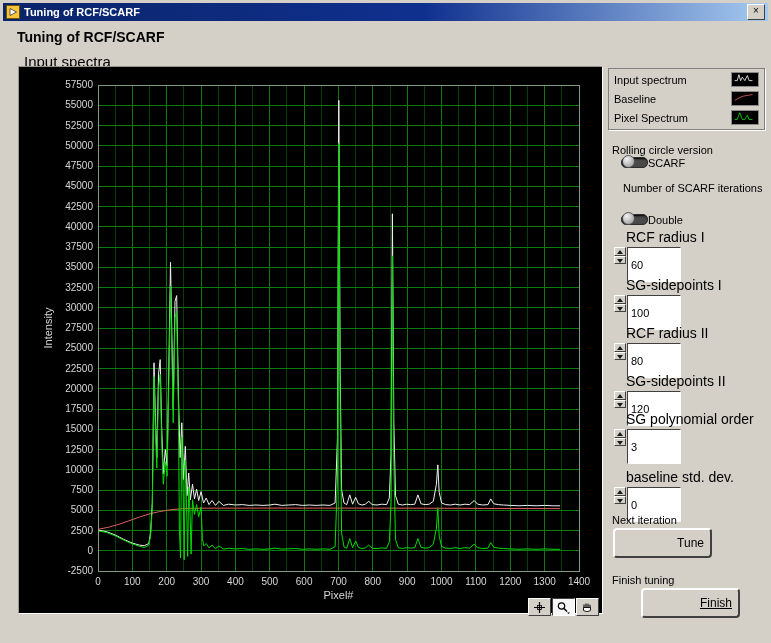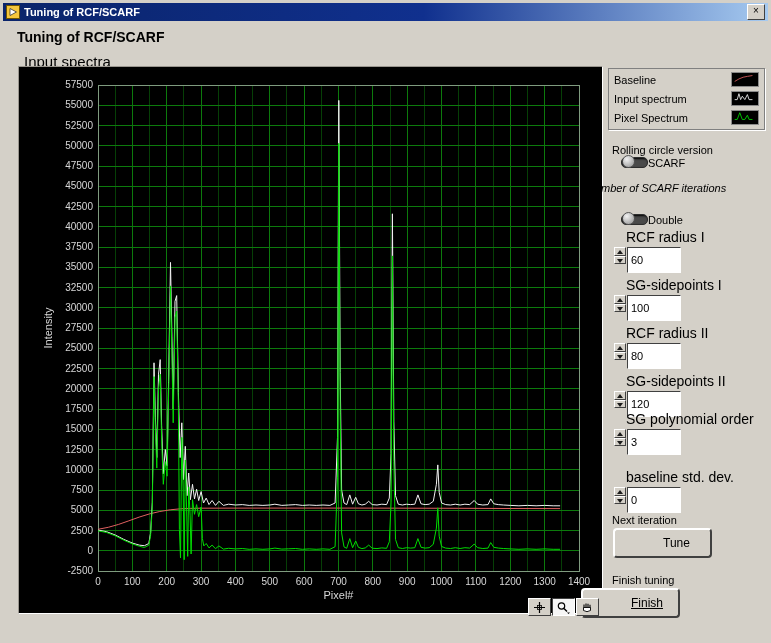--- a/index.html
+++ b/index.html
@@ -35,26 +35,26 @@
   .toggle-value{font-size:11px;color:#000;}
   .numctl{position:absolute;left:609px;width:150px;}
   .nlabel{font-size:14px;color:#000;margin-left:14px;display:block;}
   .numrow{display:flex;margin-top:2px;margin-left:2px;}
   .spinner{width:12px;height:17px;display:flex;flex-direction:column;flex:0 0 auto;}
   .spin-btn{flex:1;background:#d4d0c8;border:1px solid;border-color:#fff #404040 #404040 #fff;position:relative;box-sizing:border-box;}
   .spin-up::after{content:"";position:absolute;left:2px;top:2px;width:0;height:0;
                   border-left:3px solid transparent;border-right:3px solid transparent;border-bottom:4px solid #1a1a1a;}
   .spin-dn::after{content:"";position:absolute;left:2px;top:2px;width:0;height:0;
                   border-left:3px solid transparent;border-right:3px solid transparent;border-top:4px solid #1a1a1a;}
-  .numfield{width:54px;height:26px;box-sizing:border-box;background:#fff;border:1px solid;
+  .numfield{width:54px;height:35px;box-sizing:border-box;background:#fff;border:1px solid;
             border-color:#404040 #fff #fff #404040;font-size:11px;font-family:"Liberation Sans",sans-serif;
             padding:0 16px 0 3px;margin-left:1px;color:#000;}
   .lv-btn{position:absolute;width:99px;height:30px;background:#d4d0c8;border:2px solid;
           border-color:#fff #404040 #404040 #fff;border-radius:4px;font-size:12px;color:#000;
-          font-family:"Liberation Sans",sans-serif;text-align:left;cursor:default;padding-left:48px;}
+          font-family:"Liberation Sans",sans-serif;text-align:right;cursor:default;padding-left:48px;}
 </style>
 </head>
 <body>
 
 <div class="window">
 
   <div class="titlebar">
     <svg class="title-icon" viewBox="0 0 14 14">
       <rect x="0.5" y="0.5" width="13" height="13" fill="#f5c63c" stroke="#6e5400"></rect>
       <path d="M4 3.5 L10.5 7 L4 10.5 Z" fill="#ffffff" stroke="#333333" stroke-width="0.8"></path>
@@ -191,32 +191,32 @@
     <div class="tool">
       <svg width="15" height="13" viewBox="0 0 15 13">
         <path d="M4 7 V3.5 M6 7 V2.5 M8 7 V2.8 M10 7 V3.8" stroke="#000" stroke-width="1.1" fill="none"></path>
         <path d="M3.5 6.5 h7 v3 q-3.5 2.4 -7 0 z" fill="#fff" stroke="#000" stroke-width="0.9"></path>
       </svg>
     </div>
   </div>
 
   <div class="legend">
     <div class="legend-row">
+      <span class="legend-label">Input spectrum</span>
+      <span class="legend-swatch">
+        <svg width="24" height="11" viewBox="0 0 24 13">
+            <polyline points="1,9 4,9 6,2 8,9 10,5 13,9 16,3 18,9 22,9" fill="none" stroke-width="1" stroke="#f2f2f2"></polyline>
+          </svg>
+      </span>
+    </div>
+    <div class="legend-row">
       <span class="legend-label">Baseline</span>
       <span class="legend-swatch">
         <svg width="24" height="11" viewBox="0 0 24 13">
             <polyline points="1,10 6,7 11,5 16,4 22,3" fill="none" stroke-width="1" stroke="#e06060"></polyline>
-          </svg>
-      </span>
-    </div>
-    <div class="legend-row">
-      <span class="legend-label">Input spectrum</span>
-      <span class="legend-swatch">
-        <svg width="24" height="11" viewBox="0 0 24 13">
-            <polyline points="1,9 4,9 6,2 8,9 10,5 13,9 16,3 18,9 22,9" fill="none" stroke-width="1" stroke="#f2f2f2"></polyline>
           </svg>
       </span>
     </div>
     <div class="legend-row">
       <span class="legend-label">Pixel Spectrum</span>
       <span class="legend-swatch">
         <svg width="24" height="11" viewBox="0 0 24 13">
             <polyline points="1,10 4,10 7,2 10,10 13,10 16,5 18,10 22,10" fill="none" stroke-width="1" stroke="#00dc00"></polyline>
           </svg>
       </span>
@@ -224,21 +224,21 @@
   </div>
 
   <span class="sec-label" style="left:609px;top:141px;">Rolling circle version</span>
   <div class="toggle-row" style="left:618px;top:154px;">
     <div class="slide">
         <div class="knob"></div>
       </div>
     <span class="toggle-value">SCARF</span>
   </div>
 
-  <span class="sec-label" style="left:584px;top:179px;font-style:italic;">Number of SCARF iterations</span>
+  <span class="sec-label" style="left:620px;top:179px;">Number of SCARF iterations</span>
   <div class="toggle-row" style="left:618px;top:192px;margin-top:19px;">
     <div class="slide">
         <div class="knob"></div>
       </div>
     <span class="toggle-value">Double</span>
   </div>
 
   <div class="numctl" style="top:226px;">
     <span class="nlabel">RCF radius I</span>
     <div class="numrow">
@@ -302,15 +302,15 @@
         <div class="spin-btn spin-dn"></div>
       </div>
       <input class="numfield" value="0" style="">
     </div>
   </div>
 
   <span class="sec-label" style="left:609px;top:511px;">Next iteration</span>
   <button class="lv-btn" style="left:610px;top:525px;">Tune</button>
 
   <span class="sec-label" style="left:609px;top:571px;">Finish tuning</span>
-  <button class="lv-btn" style="left:578px;top:585px;text-decoration:underline;">Finish</button>
+  <button class="lv-btn" style="left:638px;top:585px;text-decoration:underline;">Finish</button>
 
 </div>
 
 </body></html>

